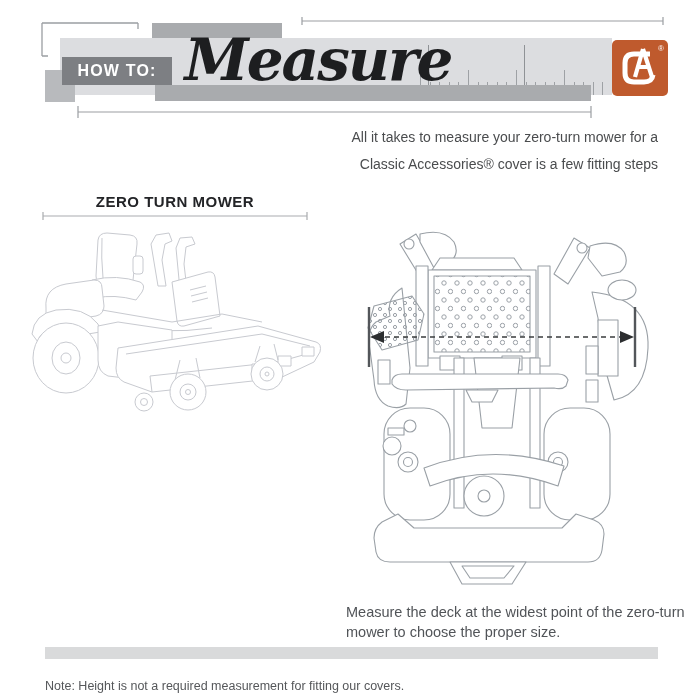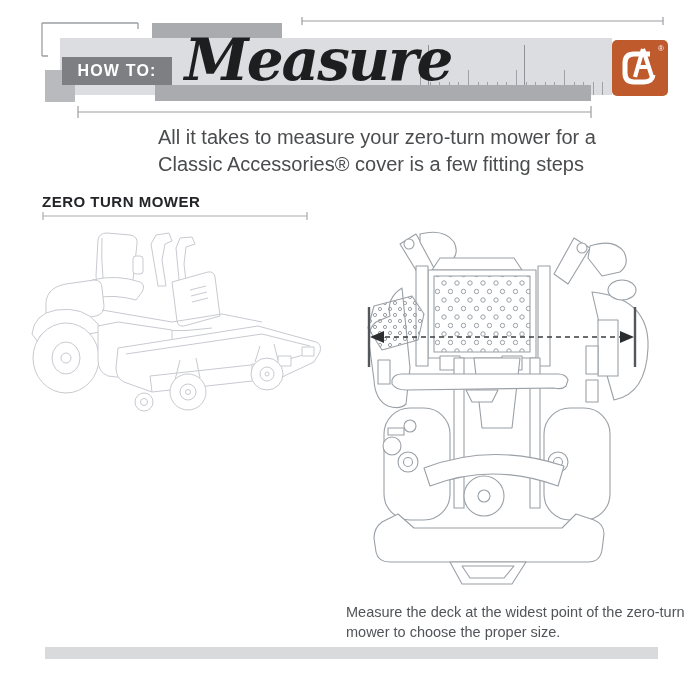--- a/index.html
+++ b/index.html
@@ -21,24 +21,24 @@
   #leftrect{left:45px;top:70px;width:30px;height:32px;background:#b8babd;z-index:1;}
   #howto{left:62px;top:57px;width:110px;height:28px;background:#7d7f83;z-index:4;
          color:#ffffff;font-size:16px;font-weight:bold;letter-spacing:1.2px;
          text-align:center;line-height:28px;}
   #measure-title{left:168px;top:26px;width:300px;text-align:center;z-index:5;
          font-family:"DejaVu Serif",serif;font-style:italic;font-weight:bold;
          font-size:58px;color:#1d1e20;letter-spacing:-2px;}
   #logo{left:612px;top:40px;width:56px;height:56px;z-index:5;}
   .dimsvg{z-index:3;}
   
-  #intro{left:158px;top:124px;width:500px;z-index:2;
-         font-size:20px;line-height:27px;color:#4a4c4e;}
-  
-  #section-label{left:42px;top:193px;width:266px;
+  #intro{left:158px;top:124px;width:500px;text-align:right;z-index:2;
+         font-size:14px;line-height:27px;color:#4a4c4e;}
+  
+  #section-label{left:42px;top:193px;width:266px;text-align:center;
          font-size:15px;font-weight:bold;letter-spacing:.5px;color:#232427;}
   
   #fig-left{left:22px;top:230px;}
   #fig-right{left:362px;top:228px;}
   
   #caption{left:346px;top:602px;width:360px;font-size:14.5px;line-height:20px;color:#515458;}
   #caption div{white-space:nowrap;}
   #bottombar{left:45px;top:647px;width:613px;height:12px;background:#d9dadb;}
   #note{left:45px;top:679px;font-size:12.5px;color:#55575a;}
 </style>
@@ -207,14 +207,15 @@
       <path d="M272,109 258,103 258,115 Z" fill="#2c2e30" stroke="none"></path>
     </g>
   </svg>
 
   <div class="abs" id="caption">
     <div>Measure the deck at the widest point of the zero-turn</div>
     <div>mower to choose the proper size.</div>
   </div>
 
   <div class="abs" id="bottombar"></div>
+  <div class="abs" id="note">Note: Height is not a required measurement for fitting our covers.</div>
 
 </div>
 
 </body></html>

